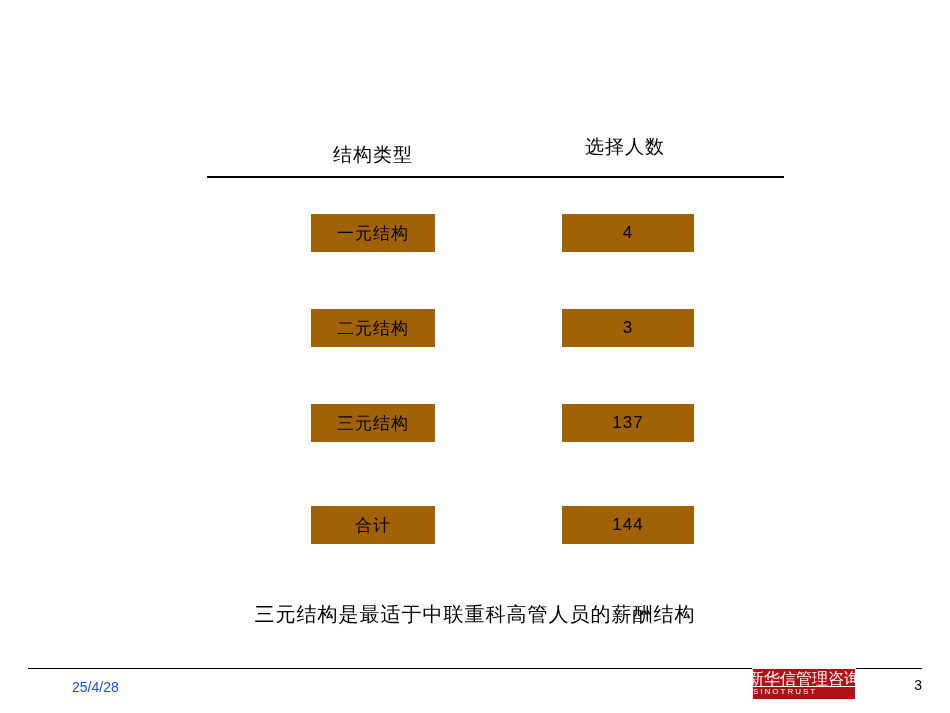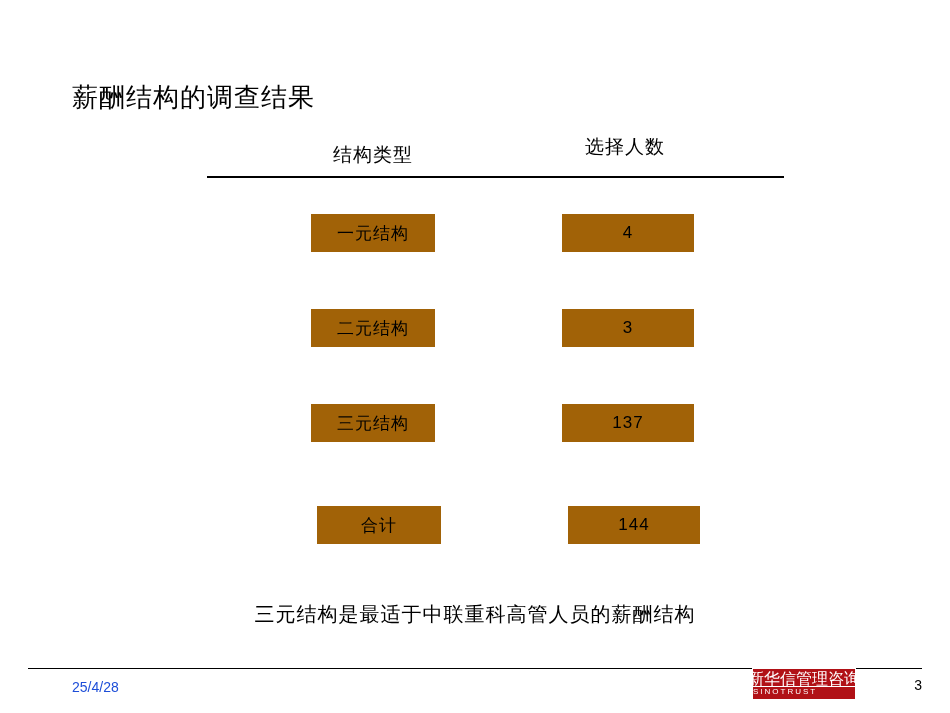--- a/index.html
+++ b/index.html
@@ -127,21 +127,21 @@
     height: 38px;
   }
   .cell-count {
     left: 562px;
     width: 132px;
     height: 38px;
   }
   .row-0 { top: 84px; }
   .row-1 { top: 179px; }
   .row-2 { top: 274px; }
-  .row-3 { top: 376px; margin-left: 6px; }
+  .row-3 { top: 376px; }
 
   .cell-count.num {
     font-size: 17px;
   }
 
   
   .conclusion {
     position: absolute;
     left: 0;
     top: 600px;
@@ -221,21 +221,20 @@
     width: 100%;
     text-align: left;
   }
 </style>
 </head>
 <body>
 
 <div class="slide">
 
 
-  <div class="slide-title">薪酬结构的调查结果</div>
 
   <div class="table-area">
     <div class="col-head col-head-1">结构类型</div>
     <div class="col-head col-head-2">选择人数</div>
     <div class="head-rule"></div>
 
     <div class="cell cell-type row-0">一元结构</div>
     <div class="cell cell-count num row-0">4</div>
 
     <div class="cell cell-type row-1">二元结构</div>

